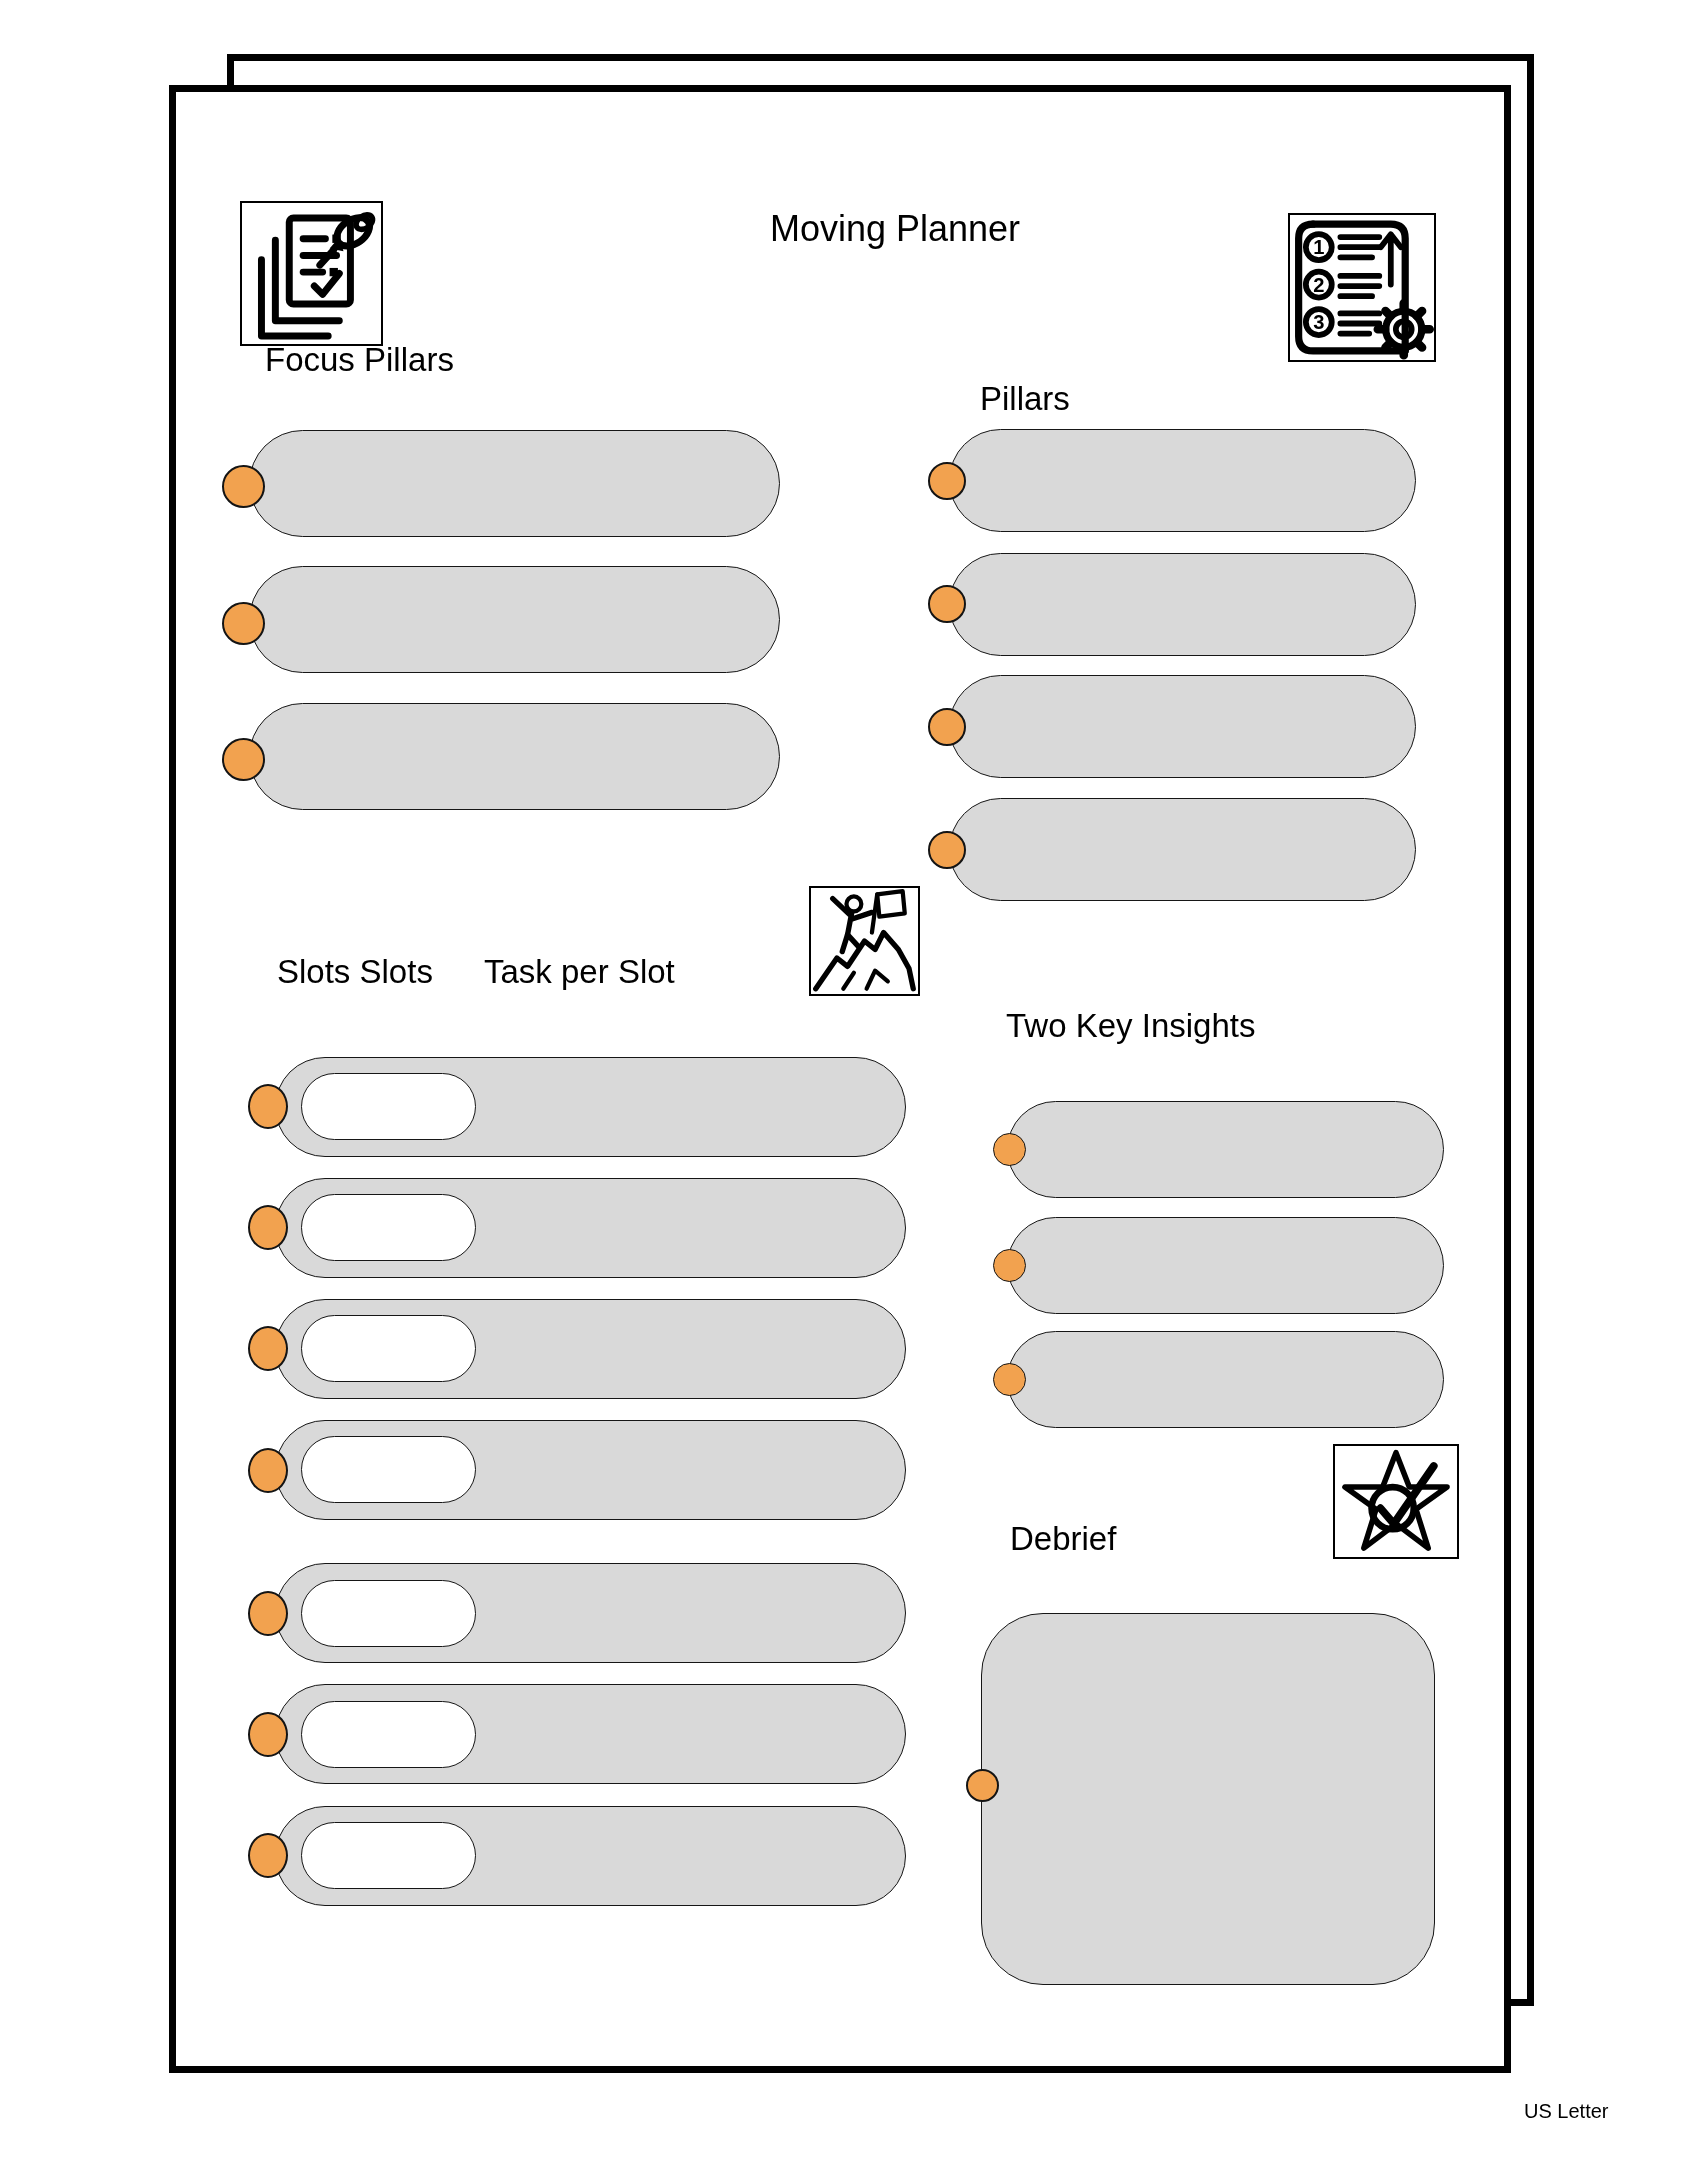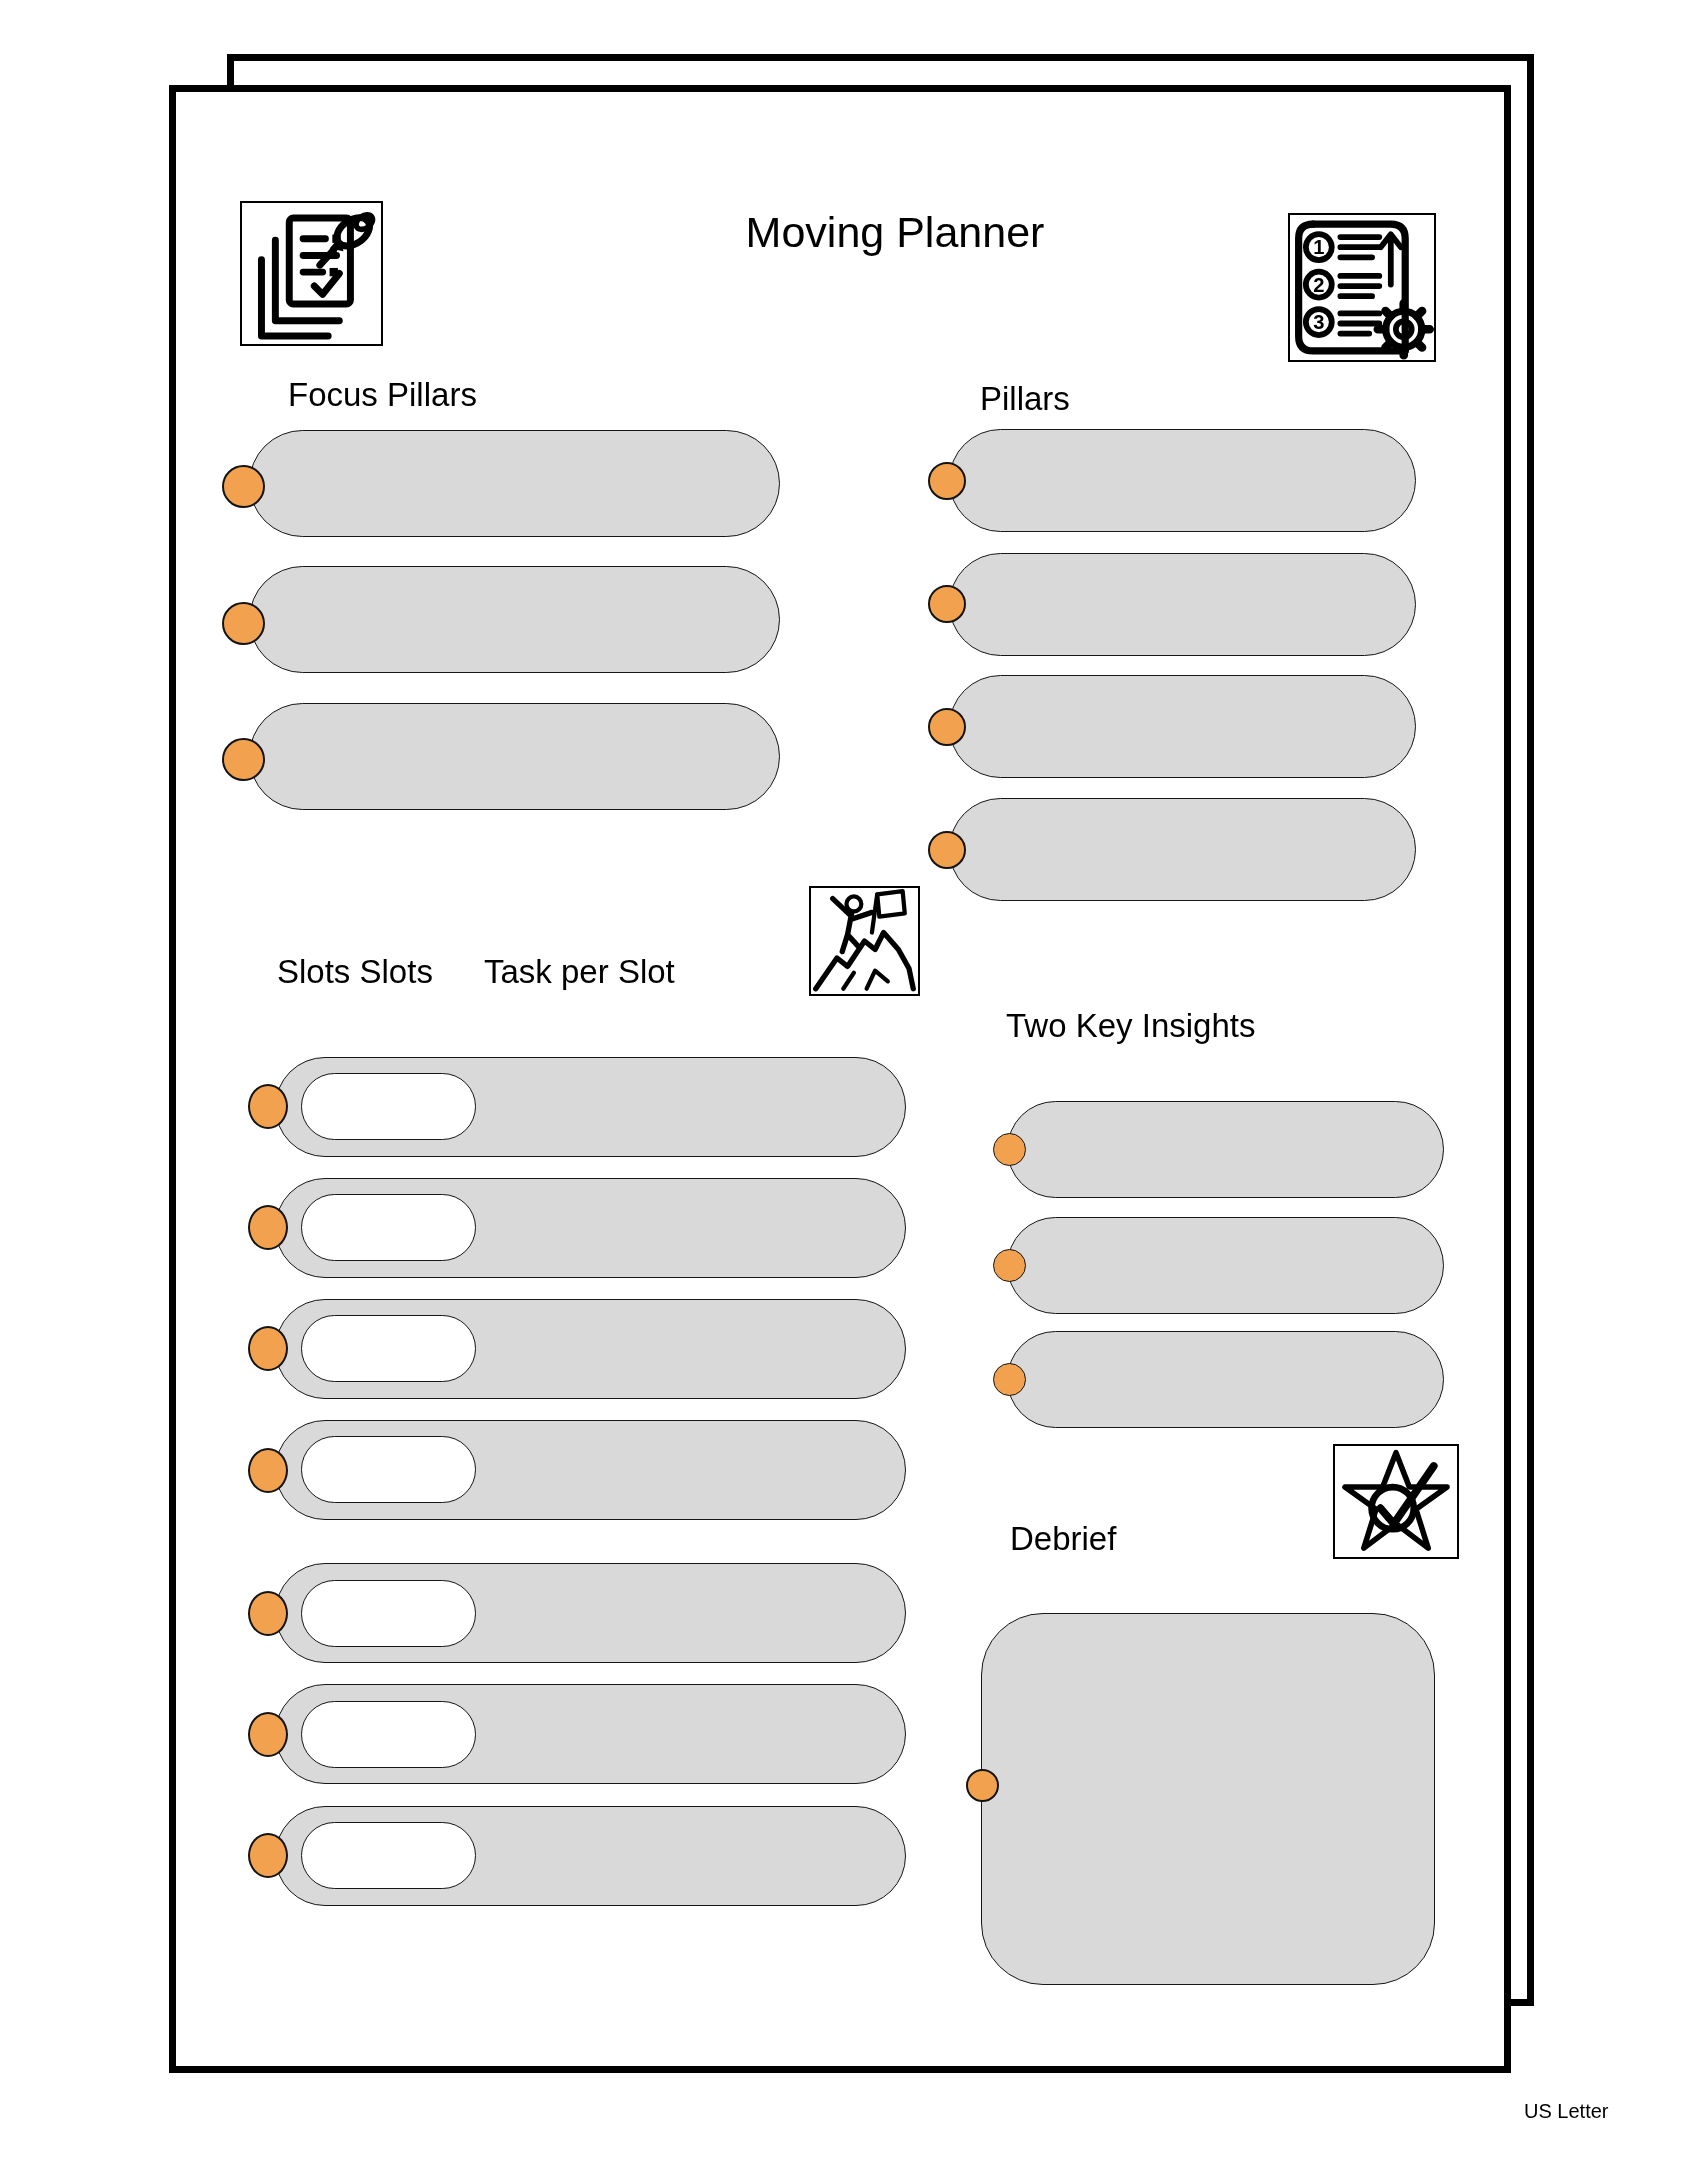--- a/index.html
+++ b/index.html
@@ -1,20 +1,20 @@
 <!DOCTYPE html>
 <html style="font-size:14px"><head>
 <meta charset="utf-8">
 <style>
   html,body{margin:0;padding:0;background:#ffffff;}
   .canvas{position:relative;width:1683px;height:2177px;background:#ffffff;overflow:hidden;
           font-family:"Liberation Sans", sans-serif;color:#000;}
   .sheet{position:absolute;background:#fff;border:7.8px solid #000;box-sizing:border-box;}
   .label{position:absolute;font-size:33px;color:#000;white-space:nowrap;}
-  .title{position:absolute;font-size:43px;text-align:center;white-space:nowrap;}
+  .title{position:absolute;font-size:36px;text-align:center;white-space:nowrap;}
   .pagesize{position:absolute;font-size:20px;}
   .pill{position:absolute;background:#D9D9D9;border:1.7px solid #161616;box-sizing:border-box;}
   .pill.round{border-radius:864px;}
   .inner-slot{position:absolute;background:#ffffff;border:1.7px solid #161616;border-radius:864px;box-sizing:border-box;}
   .dot{position:absolute;background:#F2A24F;border-radius:50%;box-sizing:border-box;}
   .iconbox{position:absolute;border:2.6px solid #000;box-sizing:border-box;background:#fff;}
   .iconbox svg{width:100%;height:100%;display:block;}
   .debrief-box{position:absolute;background:#D9D9D9;border:1.7px solid #161616;border-radius:62px;box-sizing:border-box;}
   svg .s{fill:none;stroke:#000;stroke-linecap:round;stroke-linejoin:round;}
 </style>
@@ -62,21 +62,21 @@
       <path class="s" stroke-width="4" d="M35 68 H62 M35 75 H62 M35 82 H55"></path>
       <path class="s" stroke-width="4" d="M70 48 V14 M63 22 L70 13 L77 22"></path>
       <g class="s" stroke-width="6">
         <path d="M79 61 V66 M79 92 V97 M61 79 H66 M92 79 H97 M66.3 66.3 L69.8 69.8 M88.2 88.2 L91.7 91.7 M91.7 66.3 L88.2 69.8 M69.8 88.2 L66.3 91.7"></path>
       </g>
       <circle class="s" stroke-width="5" cx="79" cy="79" r="12.5" fill="#fff"></circle>
       <circle class="s" stroke-width="4" cx="79" cy="79" r="5.5" fill="#fff"></circle>
     </svg>
   </div>
 
-  <div class="label" style="left:265px;top:376px;margin-left:23px;">Focus Pillars</div>
+  <div class="label" style="left:265px;top:341px;">Focus Pillars</div>
   <div id="focus-pillars-layer">
       <div class="pill round" style="left: 249px; top: 430px; width: 531px; height: 107px;"></div>
       <div class="dot" style="left: 222px; top: 465px; width: 43px; height: 43px; border: 2.6px solid rgb(20, 20, 20); background: rgb(242, 162, 79);"></div>
       <div class="pill round" style="left: 249px; top: 566px; width: 531px; height: 107px;"></div>
       <div class="dot" style="left: 222px; top: 602px; width: 43px; height: 43px; border: 2.6px solid rgb(20, 20, 20); background: rgb(242, 162, 79);"></div>
       <div class="pill round" style="left: 249px; top: 703px; width: 531px; height: 107px;"></div>
       <div class="dot" style="left: 222px; top: 738px; width: 43px; height: 43px; border: 2.6px solid rgb(20, 20, 20); background: rgb(242, 162, 79);"></div>
     </div>
 
   <div class="label" style="left:980px;top:380px;">Pillars</div>

